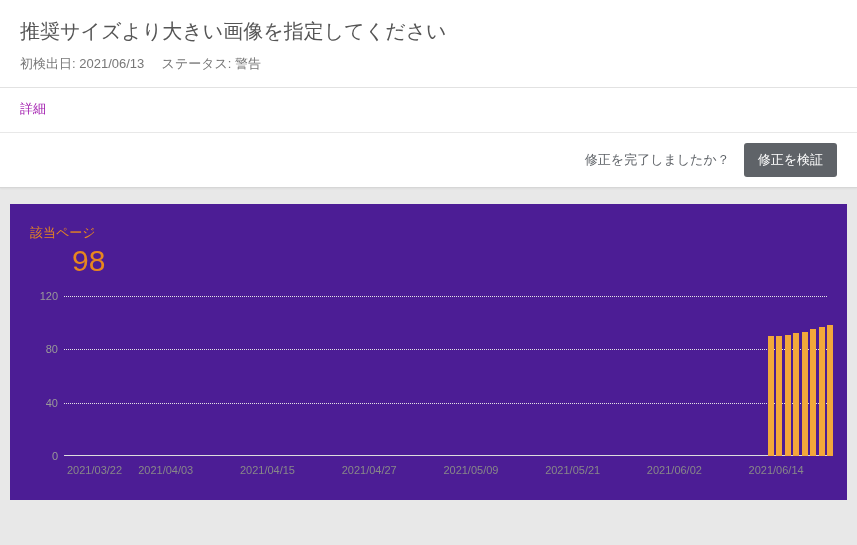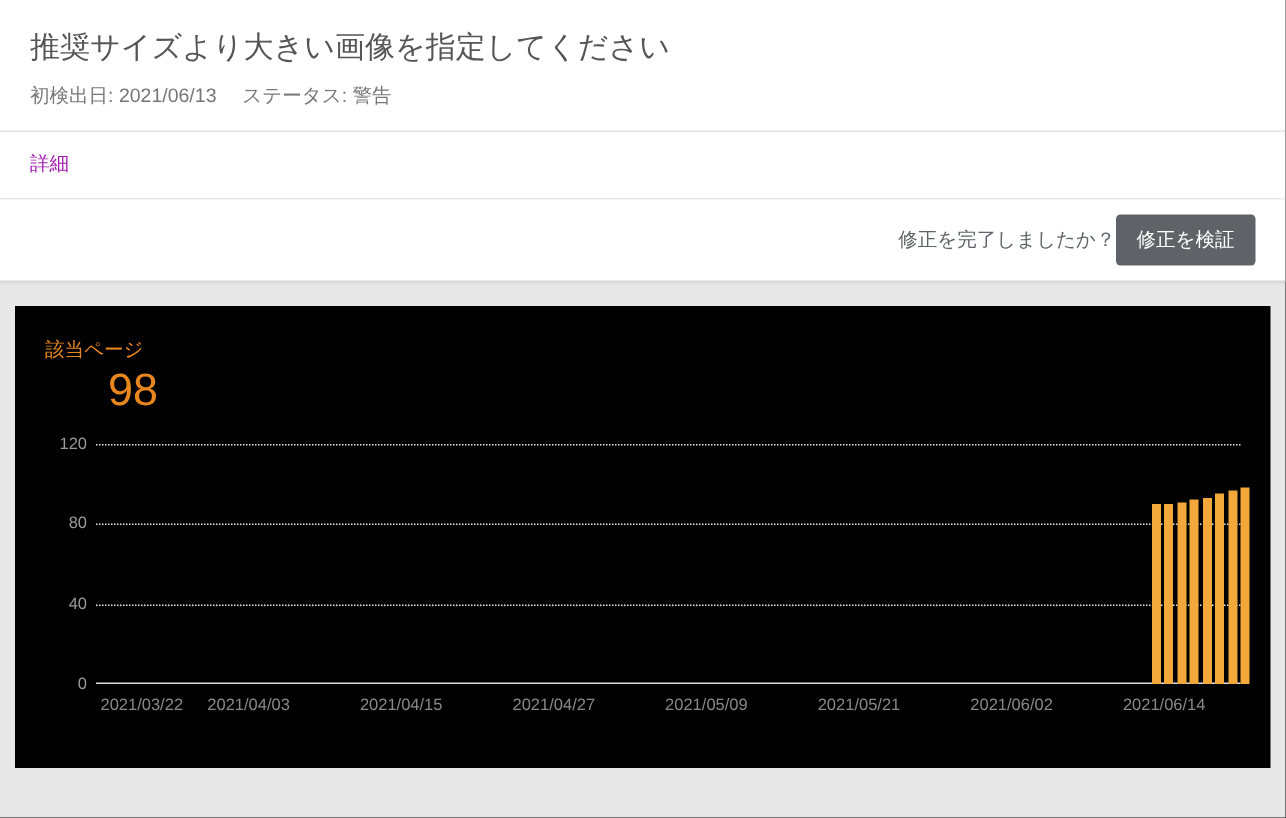--- a/index.html
+++ b/index.html
@@ -34,41 +34,42 @@
     color: #777;
     background: #fff;
     border-bottom: 1px solid #e8e8e8;
   }
   .action-row {
     background: #fff;
     padding: 10px 20px;
     display: flex;
     justify-content: flex-end;
     align-items: center;
+    gap: 14px;
     border-bottom: 1px solid #d6d6d6;
     box-shadow: 0 1px 2px rgba(0,0,0,0.05);
   }
   .action-label {
     font-size: 13px;
     color: #5f6368;
   }
   .btn-primary {
     background: #5f6368;
     color: #fff;
     border: none;
     border-radius: 3px;
     padding: 8px 14px;
     font-size: 13px;
     cursor: pointer;
     text-align: center;
   }
   .chart-card {
     margin: 16px 10px 10px 10px;
-    background: #000000;
-    padding: 20px 20px 16px 20px;
+    background: #4c1d95;
+    padding: 20px 20px 4px 20px;
   }
   .metric-label {
     color: #e8871e;
     font-size: 13px;
     margin-bottom: 2px;
   }
   .metric-value {
     color: #e8871e;
     font-size: 30px;
     font-weight: 400;

